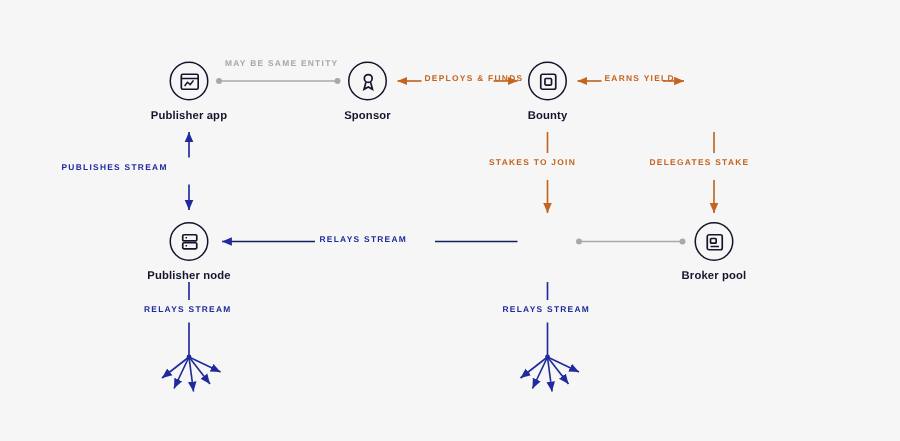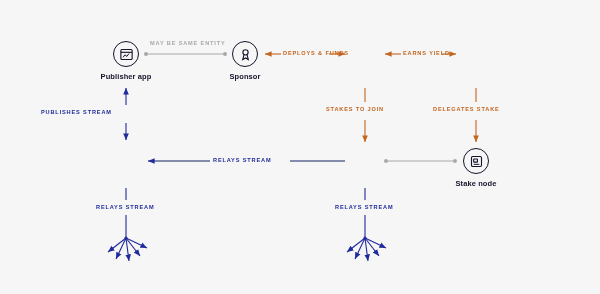--- a/index.html
+++ b/index.html
@@ -165,33 +165,53 @@
   <div class="node" style="left:245px; top:41px;">
     <div class="ring">
       <svg width="15" height="15" viewBox="0 0 24 24" fill="none" stroke="#14142b" stroke-width="1.8">
         <circle cx="12" cy="8.5" r="4.2"></circle>
         <path d="M9.5 12.5 L7.5 20 L12 17.5 L16.5 20 L14.5 12.5"></path>
       </svg>
     </div>
     <div class="caption">Sponsor</div>
   </div>
 
-
-
+  <div class="node" style="left:365px; top:41px;">
+    <div class="ring">
+      <svg width="15" height="15" viewBox="0 0 24 24" fill="none" stroke="#14142b" stroke-width="1.8">
+        <rect x="4" y="4" width="16" height="16" rx="2"></rect>
+        <rect x="8.5" y="8.5" width="7" height="7" rx="1"></rect>
+      </svg>
+    </div>
+    <div class="caption">Bounty</div>
+  </div>
+
+
+  <div class="node" style="left:126px; top:148px;">
+    <div class="ring">
+      <svg width="15" height="15" viewBox="0 0 24 24" fill="none" stroke="#14142b" stroke-width="1.8">
+        <rect x="4.5" y="4" width="15" height="6.5" rx="1.3"></rect>
+        <rect x="4.5" y="12.5" width="15" height="6.5" rx="1.3"></rect>
+        <line x1="7.5" y1="7.2" x2="9" y2="7.2"></line>
+        <line x1="7.5" y1="15.7" x2="9" y2="15.7"></line>
+      </svg>
+    </div>
+    <div class="caption">Publisher node</div>
+  </div>
 
 
   <div class="node" style="left:476px; top:148px;">
     <div class="ring">
       <svg width="15" height="15" viewBox="0 0 24 24" fill="none" stroke="#14142b" stroke-width="1.8">
         <rect x="4" y="4" width="16" height="16" rx="2"></rect>
         <rect x="7.5" y="8" width="6" height="5" rx="0.8"></rect>
         <line x1="7.5" y1="16.5" x2="16.5" y2="16.5" stroke-width="1.6"></line>
       </svg>
     </div>
-    <div class="caption">Stake node</div>
+    <div class="caption">Broker pool</div>
   </div>
 
   <div class="edge-label gray" style="left:150px; top:40px;">MAY BE SAME ENTITY</div>
 
   <div class="edge-label orange" style="left:283px; top:50px;">DEPLOYS &amp; FUNDS</div>
 
   <div class="edge-label orange" style="left:403px; top:50px;">EARNS YIELD</div>
 
   <div class="edge-label blue" style="left:41px; top:109px;">PUBLISHES STREAM</div>
 

